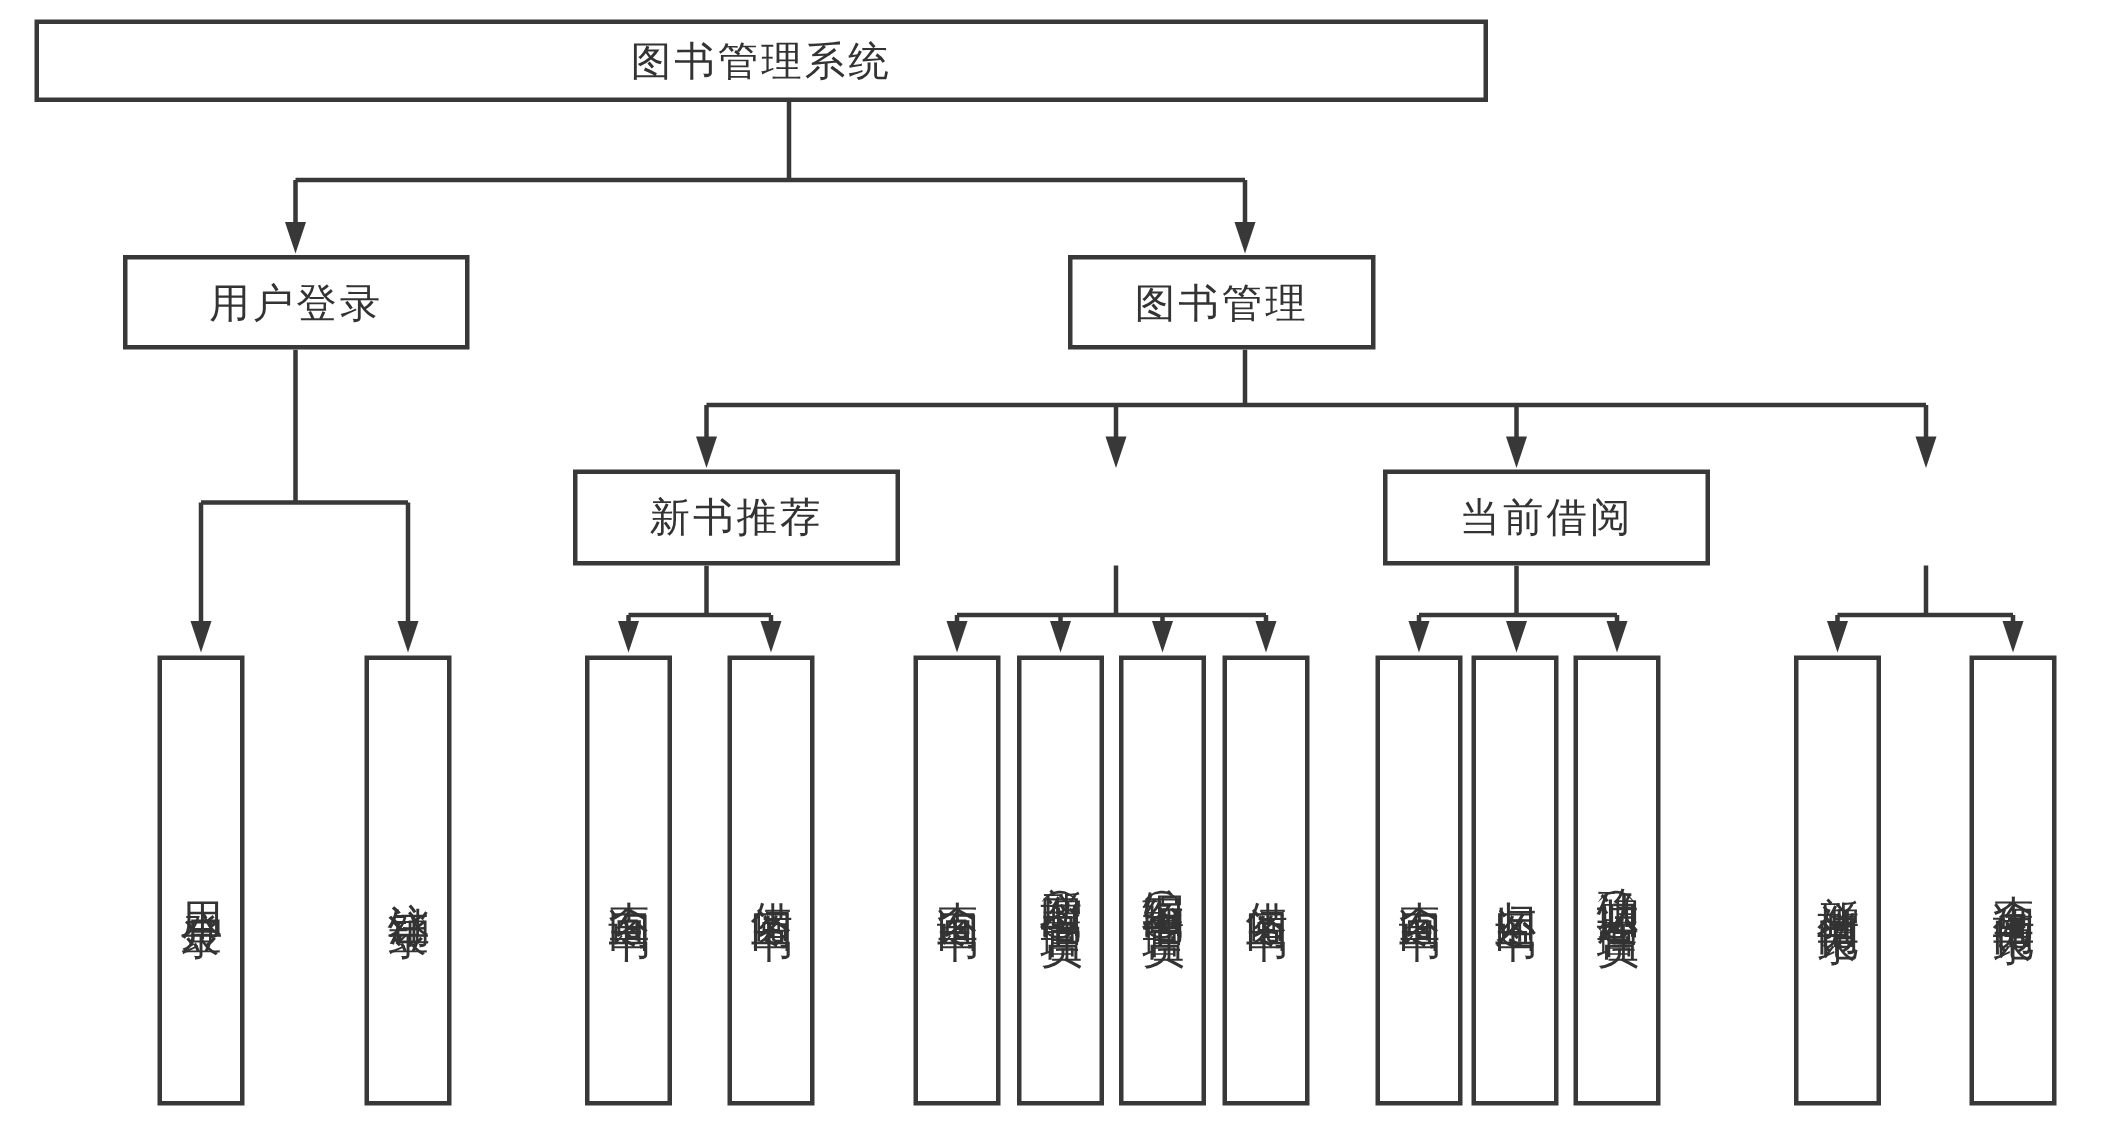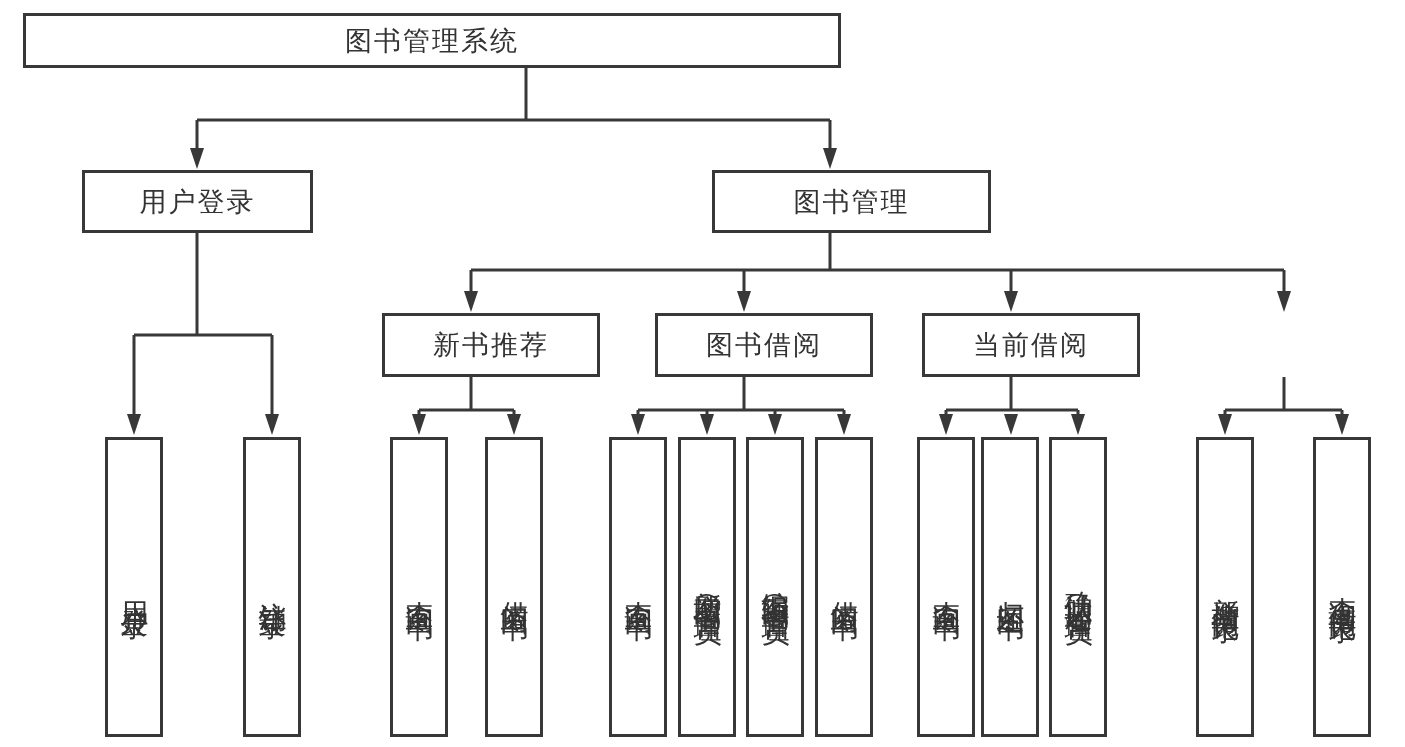--- a/index.html
+++ b/index.html
@@ -34,21 +34,21 @@
     border: 3px solid var(--box-border);
     color: var(--text);
     display: flex;
     align-items: center;
     justify-content: center;
     z-index: 2;
     font-size: 27px;
     letter-spacing: 2px;
     white-space: nowrap;
   }
-  .root-node  { left: 23px;  top: 13px;  width: 818px; height: 55px; }
+  .root-node  { left: 23px;  top: 13px;  width: 969px; height: 55px; }
   .l2-node    { top: 170px; height: 63px; }
   .l3-node    { top: 313px; height: 64px; width: 218px; margin-left: 20px; }
   .leaf {
     top: 437px;
     height: 300px;
     width: 58px;
     writing-mode: vertical-rl;
     text-orientation: mixed;
     font-size: 28px;
     letter-spacing: 4px;
@@ -115,24 +115,23 @@
     <g>
       <path class="wire" d="M1284,377 L1284,410 M1225,410 L1342,410 M1225,410 L1225,416 M1342,410 L1342,416"></path>
       <polygon class="arrow" points="1218,414 1232,414 1225,435"></polygon>
       <polygon class="arrow" points="1335,414 1349,414 1342,435"></polygon>
     </g>
   </svg>
 
   <div class="node root-node">图书管理系统</div>
 
   <div class="node l2-node" style="left:82px; width:231px;">用户登录</div>
-  <div class="node l2-node" style="left:712px; width:279px;">图书管理</div>
+  <div class="node l2-node" style="left:712px; width:205px;">图书管理</div>
 
   <div class="node l3-node" style="left:362px;">新书推荐</div>
-  <div class="node l3-node" style="left:635px;">图书借阅</div>
   <div class="node l3-node" style="left:902px;">当前借阅</div>
 
   <div class="node leaf" style="left:105px;">用户登录</div>
   <div class="node leaf" style="left:243px;">注销登录</div>
 
   <div class="node leaf" style="left:390px;">查询图书</div>
   <div class="node leaf" style="left:485px;">借阅图书</div>
 
   <div class="node leaf" style="left:609px;">查询图书</div>
   <div class="node leaf" style="left:678px;">新增图书（管理员）</div>

